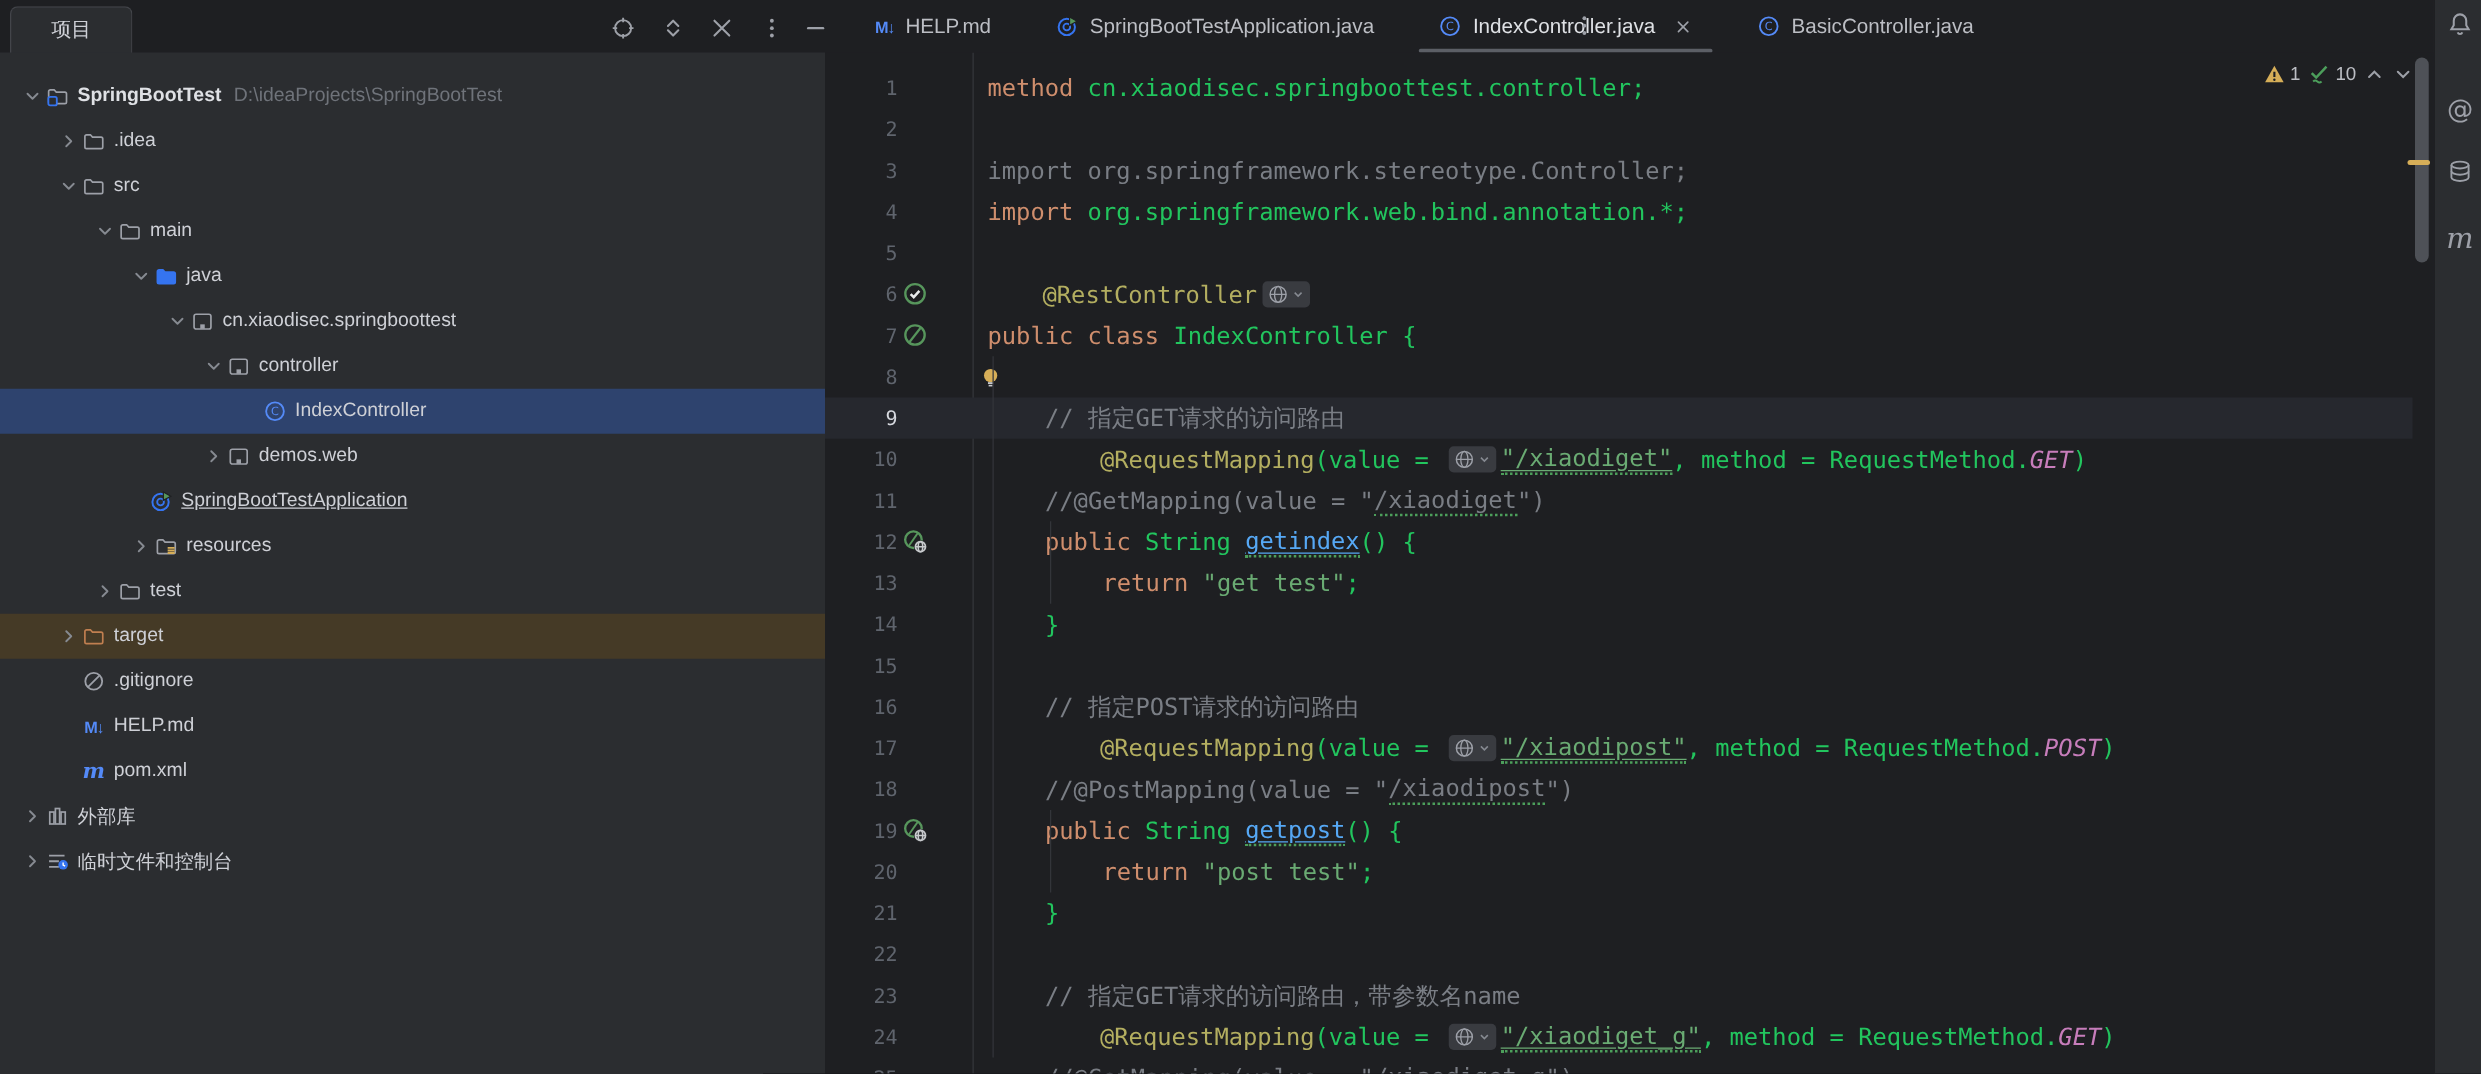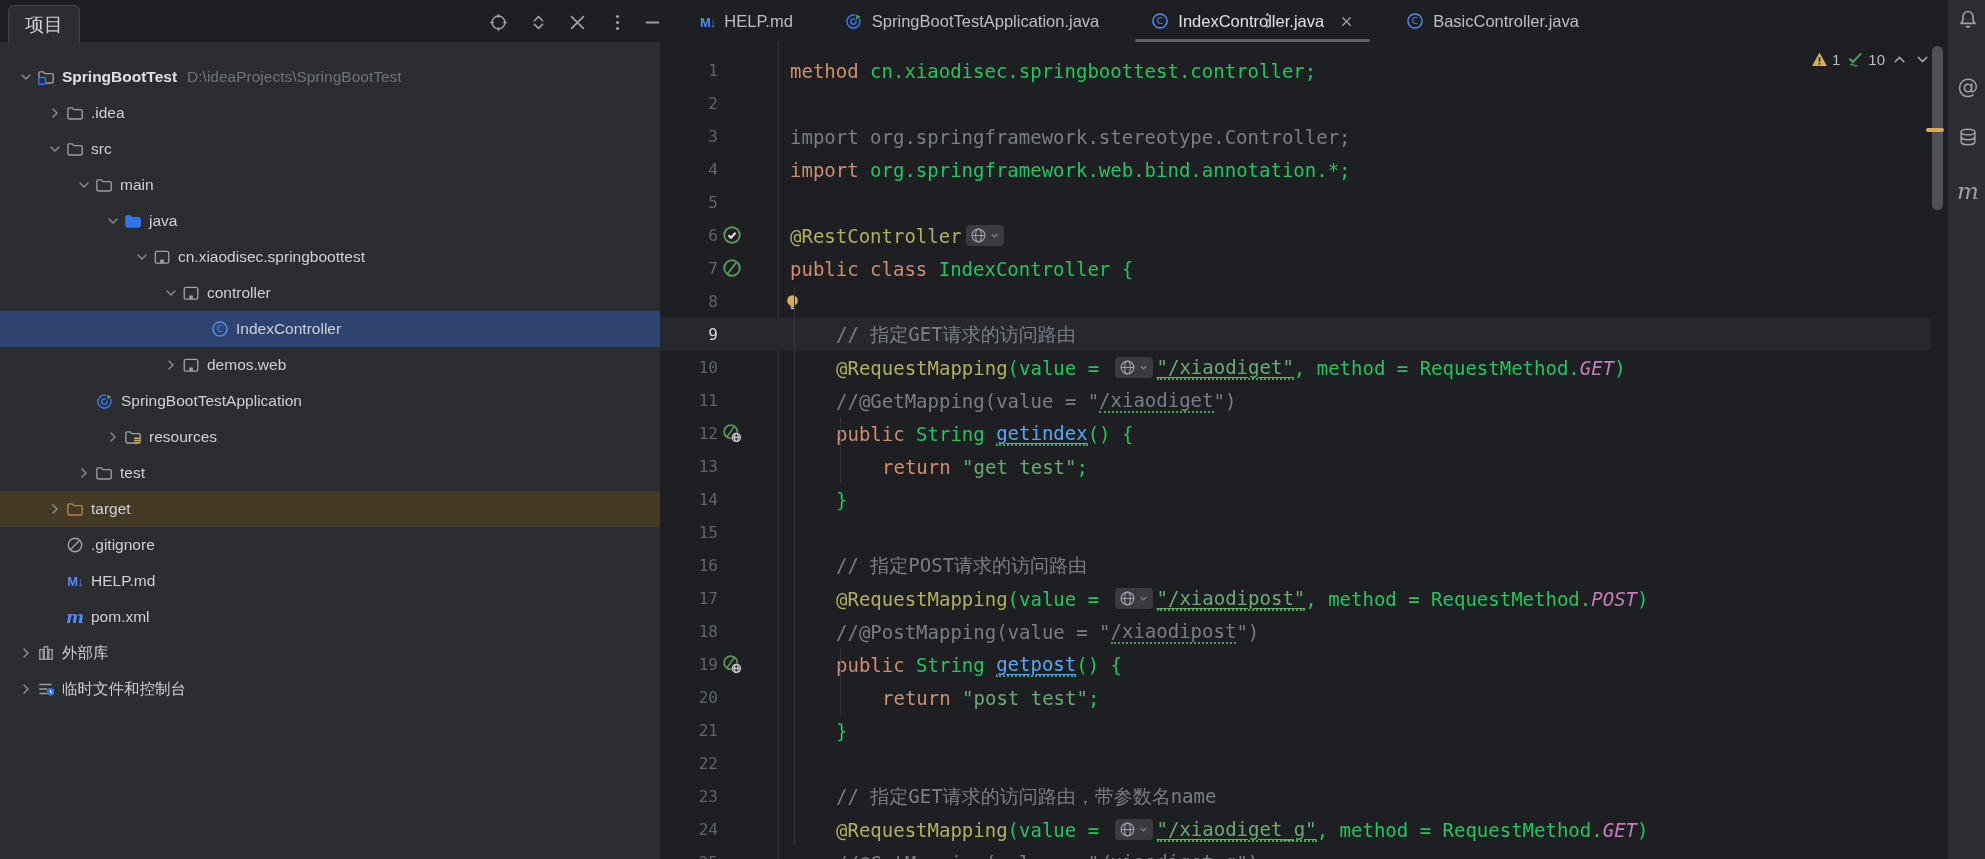--- a/index.html
+++ b/index.html
@@ -1,23 +1,23 @@
 <!DOCTYPE html>
 <html><head>
 <meta charset="utf-8">
 <style>
   html,body{margin:0;padding:0;background:#111;}
   #root{position:relative;width:1985px;height:859px;background:#1e1f22;overflow:hidden;
         font-family:"Liberation Sans","DejaVu Sans",sans-serif;color:#bcbec4;}
   svg{display:block}
   
   #top-strip{position:absolute;left:0;top:0;width:1985px;height:42px;background:#1e1f22;}
-  #tool-tab{position:absolute;left:8px;top:5px;height:37px;padding:0 16px;display:flex;align-items:center;
+  #tool-tab{position:absolute;left:8px;top:5px;height:37px;padding:0 32px;display:flex;align-items:center;
             background:#2b2d30;border:1px solid #43454a;border-bottom:none;border-radius:6px 6px 0 0;
-            font-size:19px;color:#ced0d6;}
+            font-size:16px;color:#ced0d6;}
   .hdr-ic{position:absolute;top:12px;width:20px;height:20px;display:flex;align-items:center;justify-content:center;cursor:pointer;}
   
   #panel{position:absolute;left:0;top:42px;width:660px;height:817px;background:#2b2d30;}
   .trow{position:absolute;left:0;width:660px;height:36px;display:flex;align-items:center;font-size:15.5px;color:#ced0d6;cursor:pointer;}
   .trow.sel{background:#2e436e;}
   .trow.warn{background:#453a26;}
   .tchev{width:20px;height:20px;flex:0 0 20px;display:flex;align-items:center;justify-content:center;}
   .tico{width:20px;height:20px;flex:0 0 20px;margin-right:6px;display:flex;align-items:center;justify-content:center;}
   .tlabel{white-space:nowrap;}
   .tlabel b{color:#dfe1e5;font-weight:700;}
@@ -38,21 +38,21 @@
   .cline.caret{background:#26282e;}
   .lnum{position:absolute;left:0;top:0;width:58px;height:33px;line-height:33px;text-align:right;
         font-family:"DejaVu Sans Mono",monospace;font-size:16px;color:#5f646d;}
   .cline.caret .lnum{color:#d5d8de;}
   .gico{position:absolute;left:62px;top:6px;width:21px;height:21px;cursor:pointer;}
   .ctext{position:absolute;left:130px;top:0;height:33px;display:flex;align-items:center;white-space:pre;
          font-family:"DejaVu Sans Mono",monospace;font-size:19px;}
   .kw{color:#cf8e6d;}
   .pl{color:#22c55e;}
   .gr{color:#7a7e85;}
-  .an{color:#b3ae60;}
+  .an{color:#b3ae60;margin-left:44px;}
   .cm{color:#7a7e85;}
   .cmw{color:#7a7e85;border-bottom:2px dotted #4c9e5b;}
   .st{color:#6aab73;}
   .stu{color:#6aab73;text-decoration:underline;text-underline-offset:3px;border-bottom:2px dotted #4c9e5b;}
   .mth{color:#56a8f5;text-decoration:underline;text-underline-offset:3px;border-bottom:2px dotted #4c9e5b;}
   .cst{color:#c77dbb;font-style:italic;}
   .inlay{display:inline-flex;align-items:center;gap:2px;background:#393b40;border-radius:4px;padding:2px 4px;margin:0 4px;cursor:pointer;}
   .guide{position:absolute;width:1px;background:#33353a;}
   #bulb{position:absolute;left:124px;cursor:pointer;}
   
@@ -222,21 +222,21 @@
           </svg>
         </span>
         <span class="tico">
           <svg width="18" height="18" viewBox="0 0 16 16" fill="none">
             <rect x="2" y="3" width="12" height="10.5" rx="1.5" stroke="#9da0a8" stroke-width="1.2"></rect>
             <rect x="6.4" y="10.2" width="3.2" height="3.2" fill="#9da0a8"></rect>
           </svg>
         </span>
         <span class="tlabel">demos.web</span>
       </div>
-      <div class="trow" style="top: 341px; padding-left: 75px;">
+      <div class="trow" style="top: 341px; padding-left: 99px; text-decoration: underline;">
         <span class="tchev"></span>
         <span class="tico">
           <svg width="18" height="18" viewBox="0 0 16 16" fill="none">
             <circle cx="7.5" cy="8.5" r="5.8" stroke="#3574f0" stroke-width="1.4"></circle>
             <circle cx="7.5" cy="8.5" r="2.4" stroke="#3574f0" stroke-width="1.3"></circle>
             <path d="M9.5 1.5l5.3 2.9-5.3 2.9z" fill="#57965c" stroke="#1e1f22" stroke-width=".8"></path>
           </svg>
         </span>
         <span class="tlabel">SpringBootTestApplication</span>
       </div>

